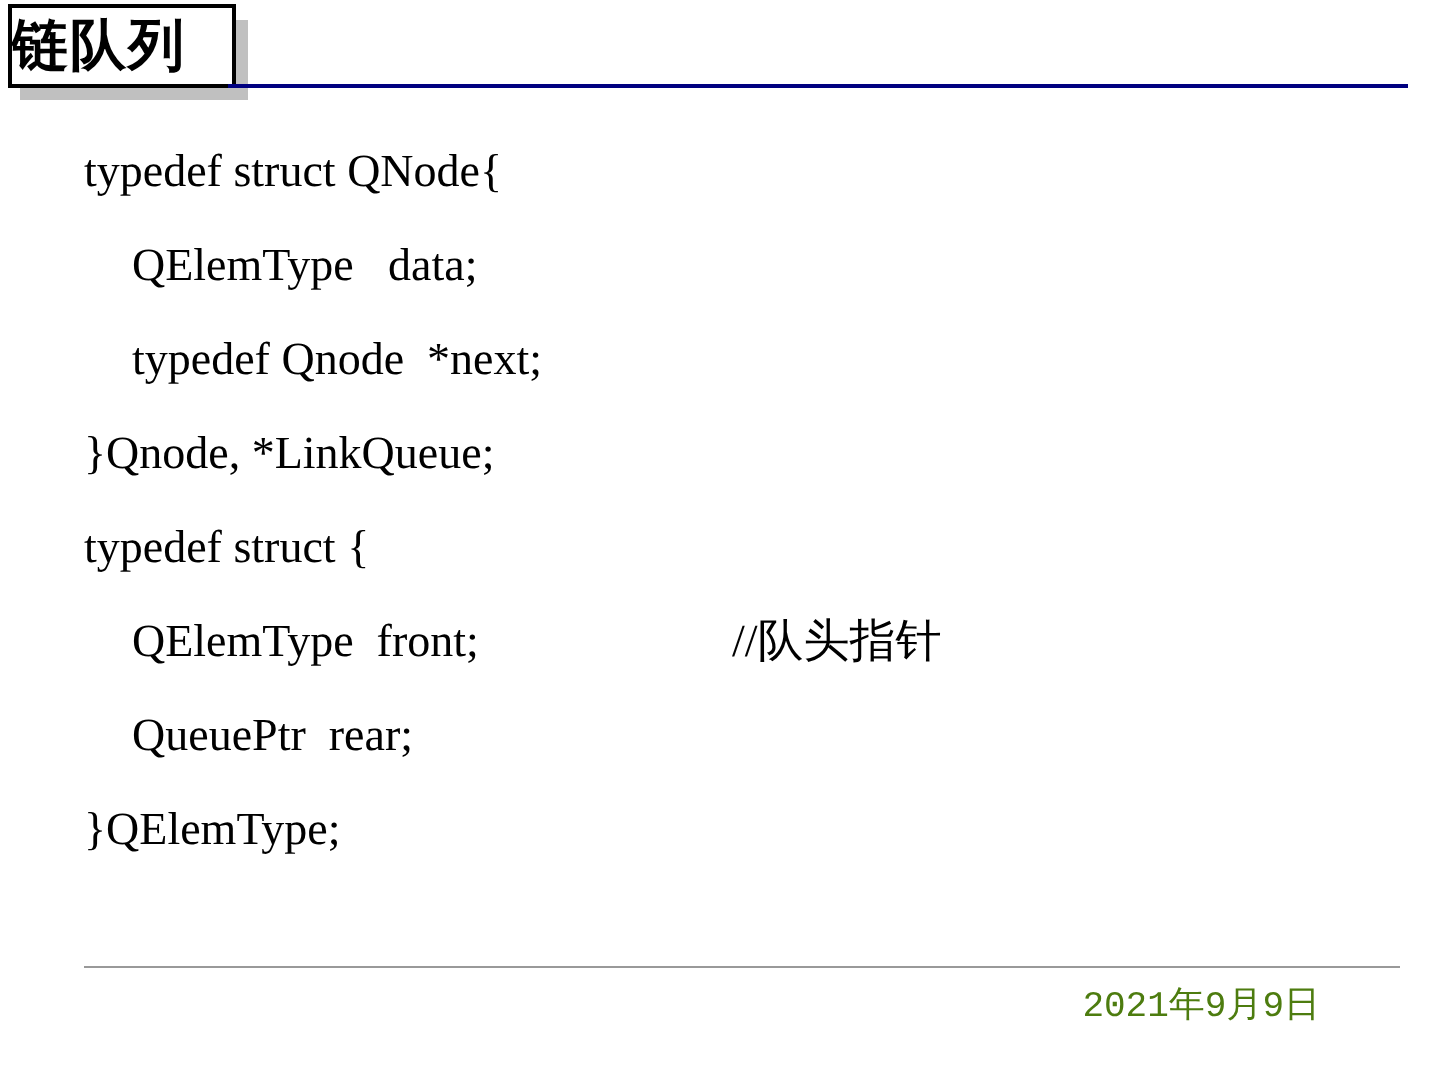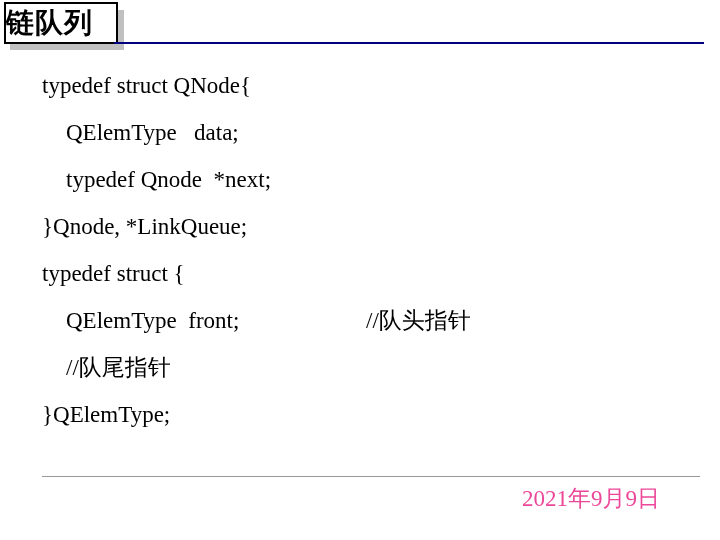--- a/index.html
+++ b/index.html
@@ -77,23 +77,23 @@
     right: 20px;
     bottom: 26px;
   }
   .footer-line {
     height: 1px;
     background: #999;
     margin-bottom: 6px;
   }
   .footer-date {
     text-align: right;
-    font-size: 23px;
-    font-family: Liberation Serif, serif;
-    color: #ec4899;
+    font-size: 18px;
+    font-family: Liberation Mono, monospace;
+    color: #4d7c0f;
     padding-right: 40px;
   }
 </style>
 </head>
 <body>
 
 <div class="header">
   <div class="title-box-shadow"></div>
   <div class="title-box">
     <span class="title-text">链队列</span>
@@ -105,21 +105,21 @@
   <div class="code-line">typedef struct QNode{</div>
   <div class="code-line indent">QElemType   data;</div>
   <div class="code-line indent">typedef Qnode  *next;</div>
   <div class="code-line">}Qnode, *LinkQueue;</div>
   <div class="code-line">typedef struct {</div>
   <div class="code-line indent two-col">
     <span class="col-left">QElemType  front;</span>
     <span class="col-right comment">//队头指针</span>
   </div>
   <div class="code-line indent two-col">
-    <span class="col-right comment">//队尾指针</span>
+    <span class="col-left">QueuePtr  rear;</span>
   </div>
   <div class="code-line">}QElemType;</div>
 </div>
 
 <div class="footer">
   <div class="footer-line"></div>
   <div class="footer-date">2021年9月9日</div>
 </div>
 
 </body></html>

